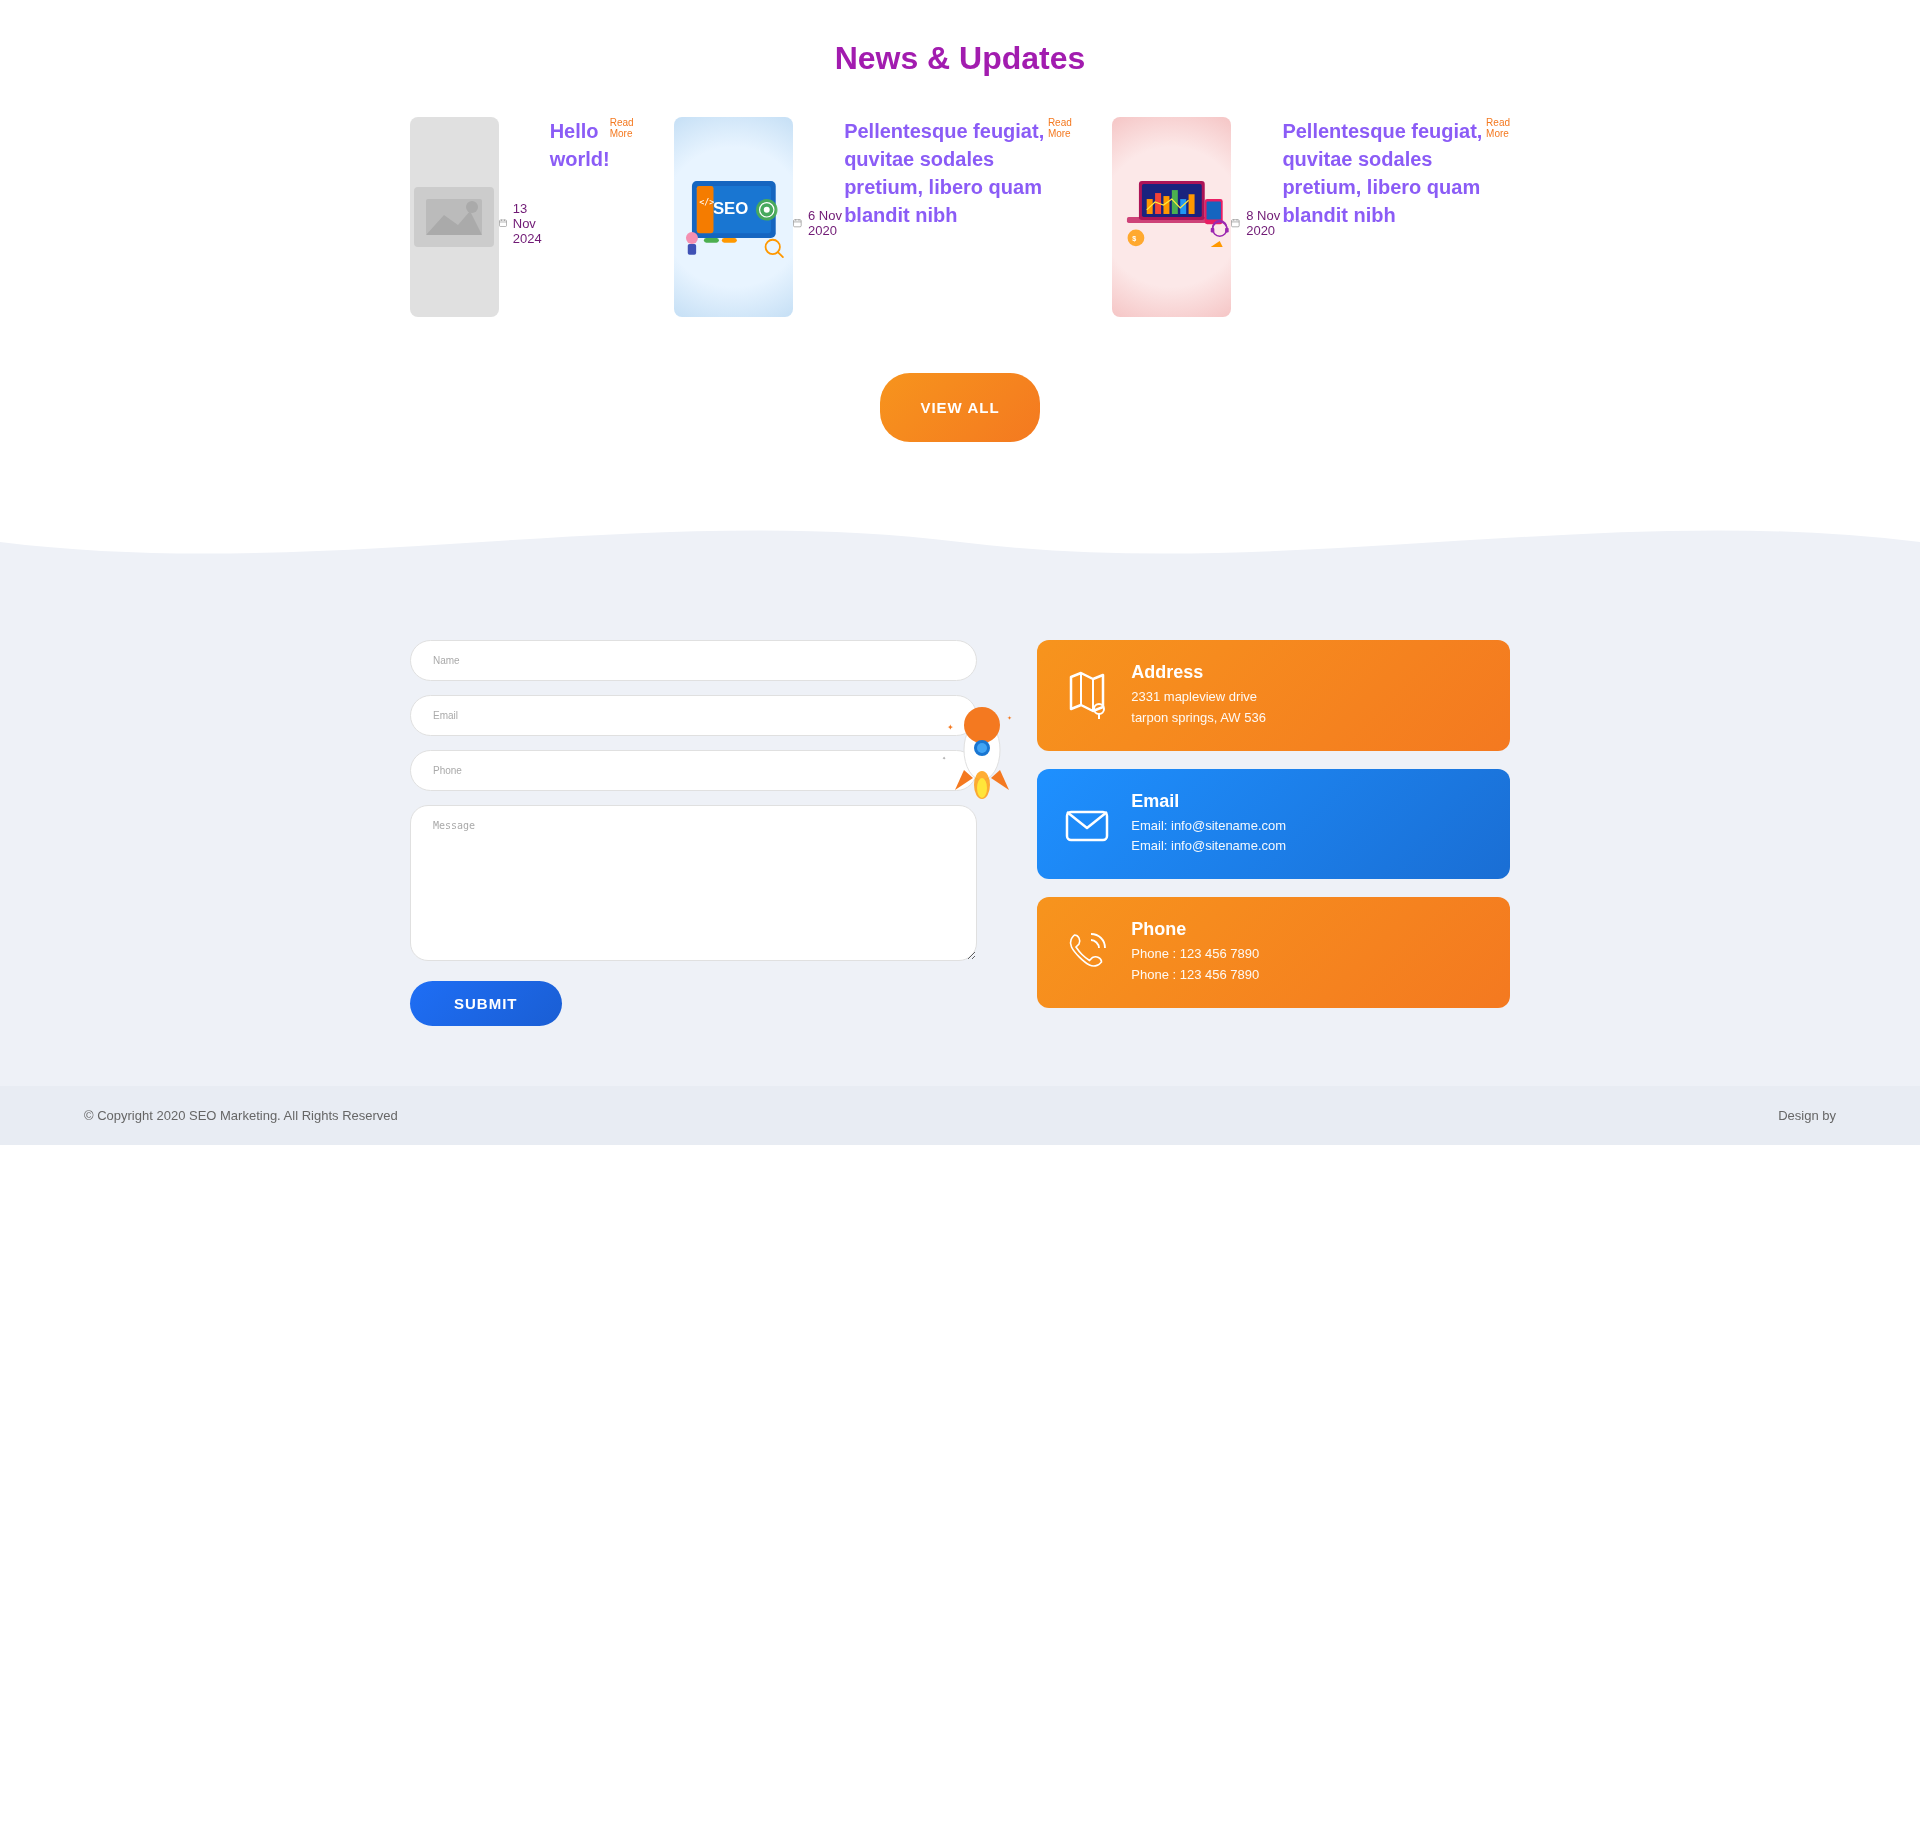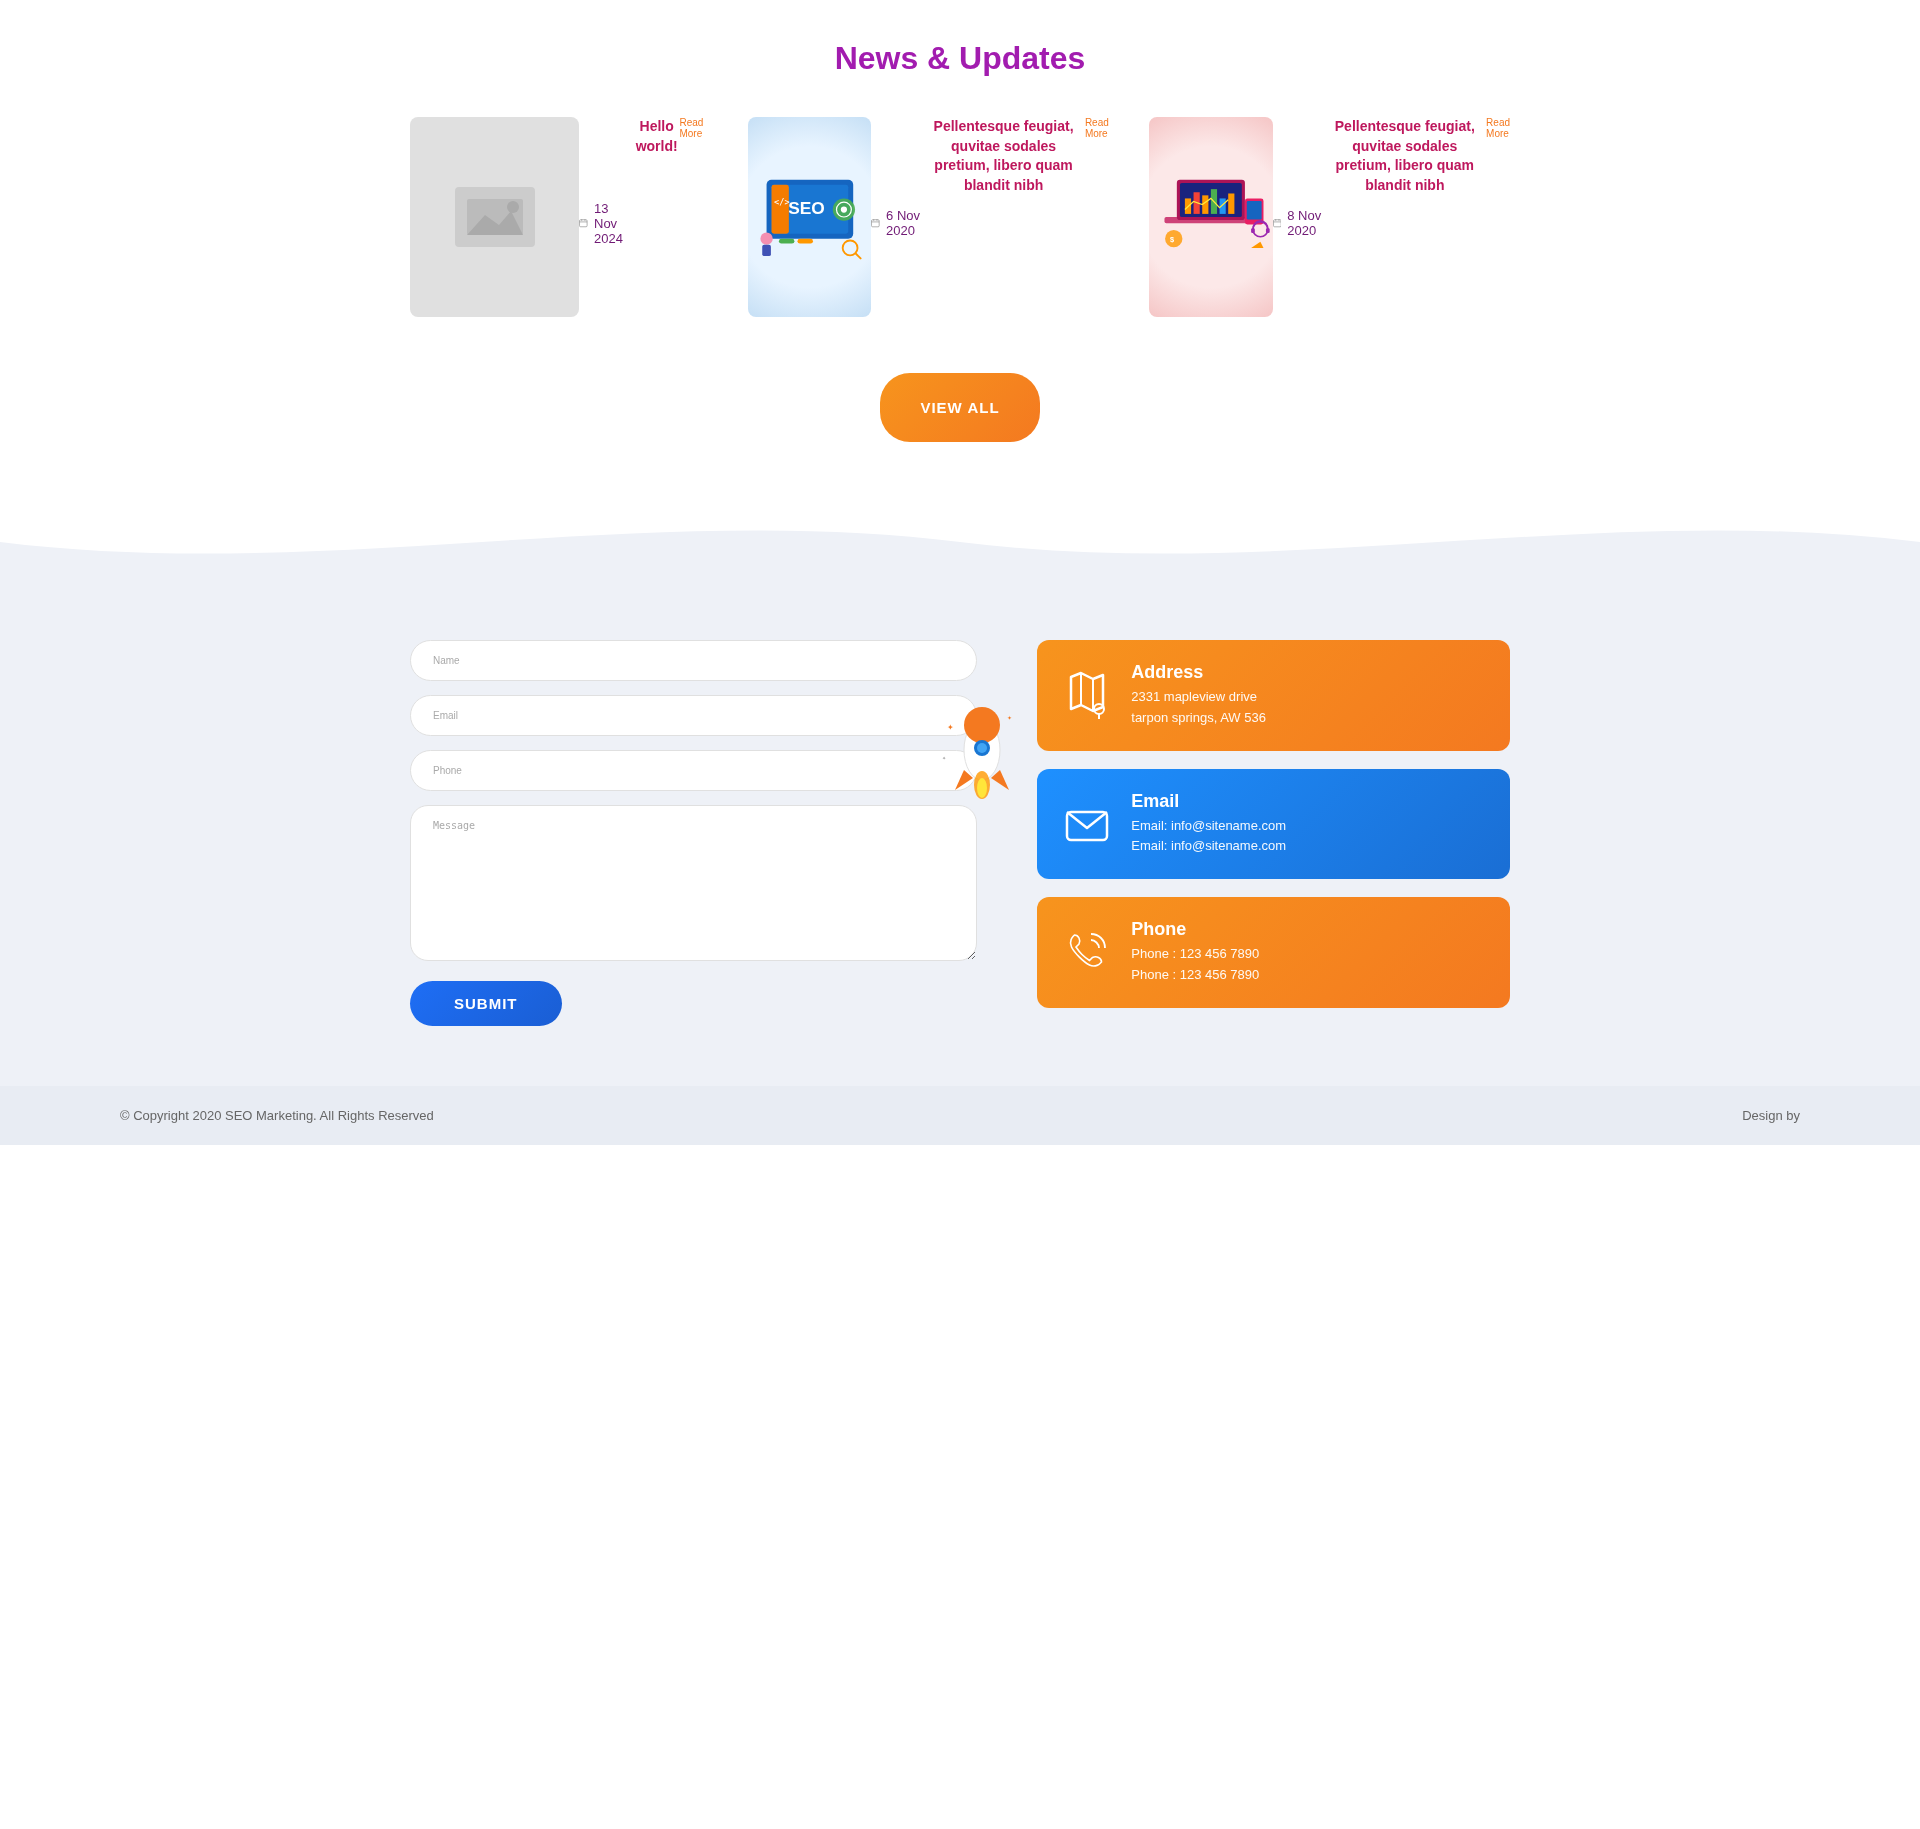--- a/index.html
+++ b/index.html
@@ -54,26 +54,25 @@
       gap: 6px;
       font-size: 13px;
       color: #701a75;
       margin-bottom: 4px;
     }
     .calendar-icon {
       width: 16px;
       height: 16px;
     }
     .news-heading {
-      font-size: 14px;
-      font-weight: 700;
-      color: #be185d;
+      font-size: 20px;
+      font-weight: 700;
+      color: #8b5cf6;
       margin-bottom: 14px;
       line-height: 1.4;
-      text-align: center;
     }
     .read-more {
       color: #f47920;
       font-size: 10px;
       text-decoration: none;
       cursor: pointer;
     }
 
     .view-all-wrap {
       text-align: center;
@@ -188,21 +187,21 @@
     }
     .card-detail {
       font-size: 13px;
       opacity: 0.95;
       line-height: 1.6;
     }
 
     
     .footer {
       background: #e8ecf3;
-      padding: 22px 120px;
+      padding: 22px 84px;
       display: flex;
       justify-content: space-between;
       align-items: center;
     }
     .footer-copy {
       font-size: 13px;
       color: #666;
     }
     .footer-design {
       font-size: 13px;

